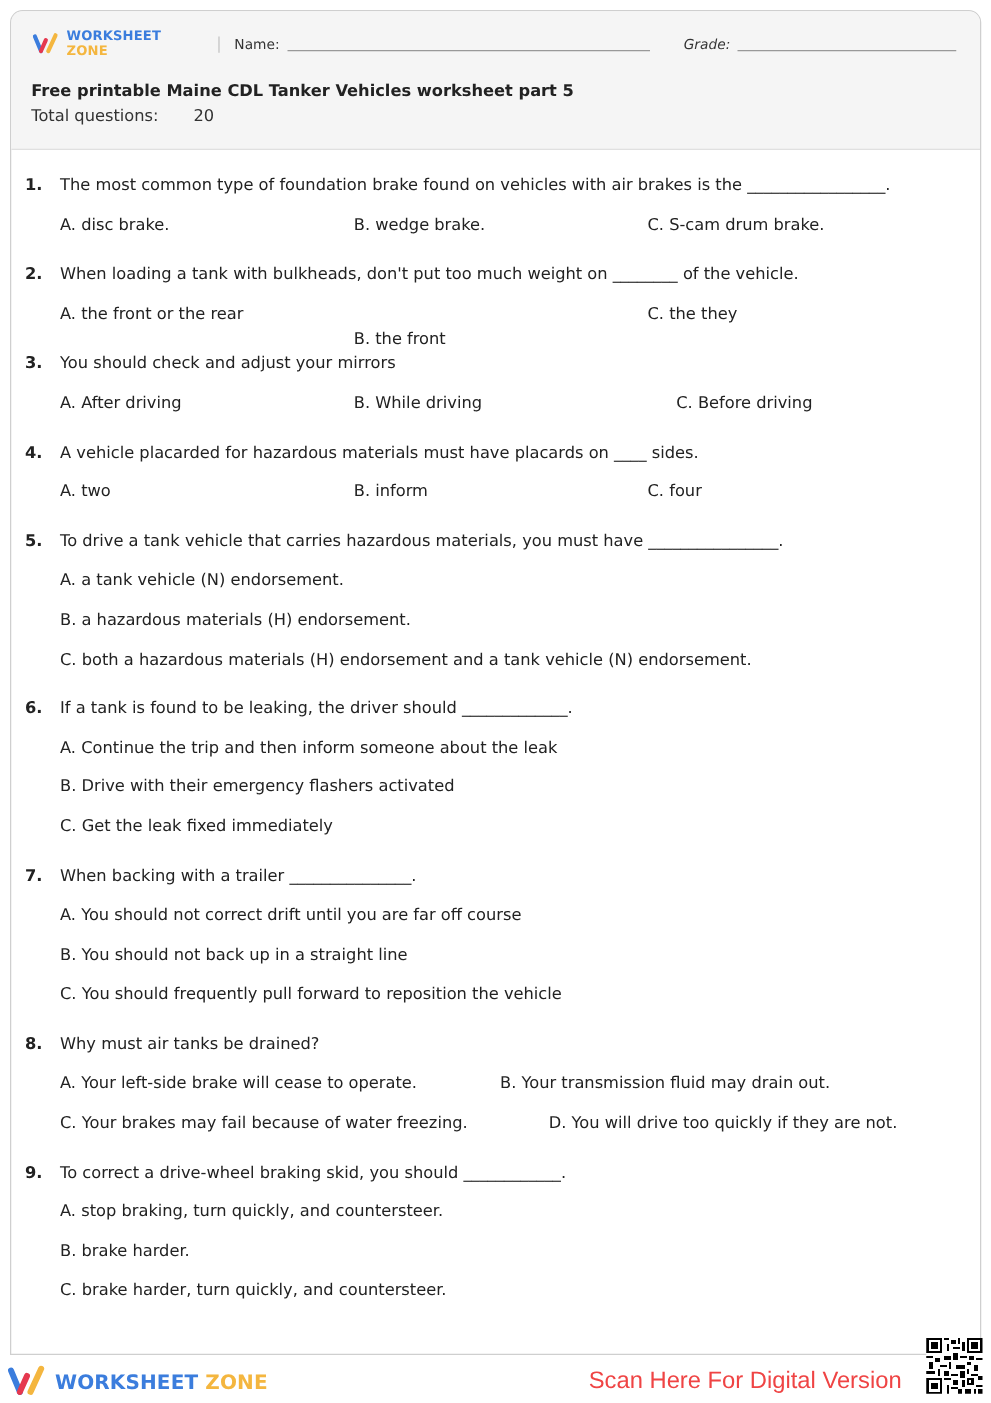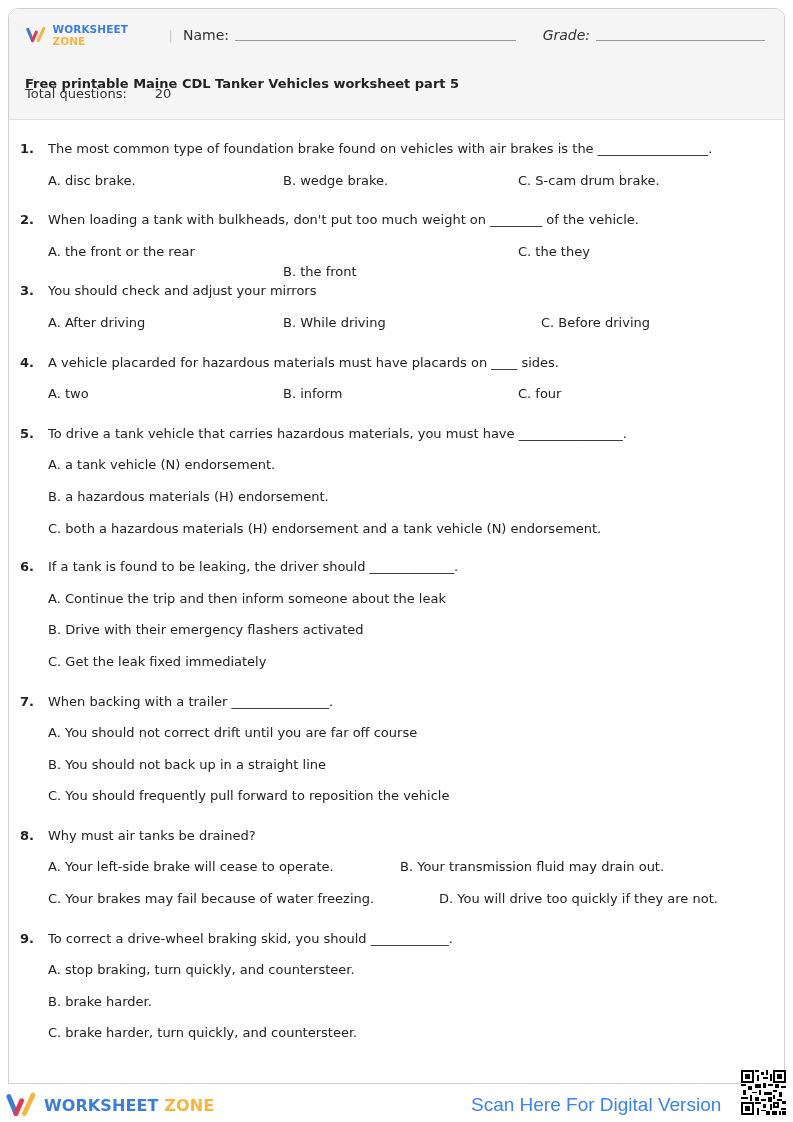--- a/index.html
+++ b/index.html
@@ -15,33 +15,33 @@
     background: #f5f5f5; height: 111px; border-bottom: 1px solid #e0e0e0;
     position: relative;
   }
   .hdr-row { position: absolute; left: 17px; top: 16px; right: 19px; height: 20px; display: flex; align-items: center; }
   .logo { display: flex; align-items: center; }
   .logo svg { display: block; }
   .logo-text { font-family: "DejaVu Sans", sans-serif; font-weight: bold; font-size: 10.5px; letter-spacing: 0.1px; }
   .logo-text .w { color: #3b7ddd; }
   .logo-text .z { color: #f4b63f; }
   .sep { color: #c8c8c8; margin: 0 10px 0 11px; font-size: 13px; }
-  .field-label { font-size: 14px; color: #333; }
+  .field-label { font-size: 11px; color: #333; }
   .field-line { border-bottom: 1px solid #999; height: 12px; margin-left: 6px; }
-  .title { position: absolute; left: 16px; top: 67px; font-size: 13px; font-weight: bold; color: #222; }
+  .title { position: absolute; left: 16px; top: 57px; font-size: 13px; font-weight: bold; color: #222; }
   .total { position: absolute; left: 16px; top: 77px; font-size: 13px; color: #333; }
   .total .num { margin-left: 28px; }
   .q { position: absolute; left: 20px; width: 740px; font-size: 13px; color: #222; }
   .q .qn { position: absolute; left: 0; width: 18px; font-weight: bold; }
   .q .qt { position: absolute; left: 19px; white-space: nowrap; }
   .opt { position: absolute; font-size: 13px; color: #222; white-space: nowrap; }
 
   .footer-logo { position: absolute; left: 6px; top: 1092px; display: flex; align-items: center; }
   .footer-logo .logo-text { font-size: 16px; }
-  .scan { position: absolute; left: 471px; top: 1094px; font-family: "Liberation Sans", sans-serif; font-size: 19px; color: #3b82f6; white-space: nowrap; }
+  .scan { position: absolute; left: 471px; top: 1094px; font-family: "Liberation Sans", sans-serif; font-size: 19px; color: #ef4444; white-space: nowrap; }
   .qr { position: absolute; left: 741px; top: 1070px; width: 45px; height: 45px; }
 </style>
 </head>
 <body>
 
 <div class="card">
   <div class="header">
     <div class="hdr-row">
       <div class="logo">
         <svg width="24" height="18" viewBox="0 0 24 18">

